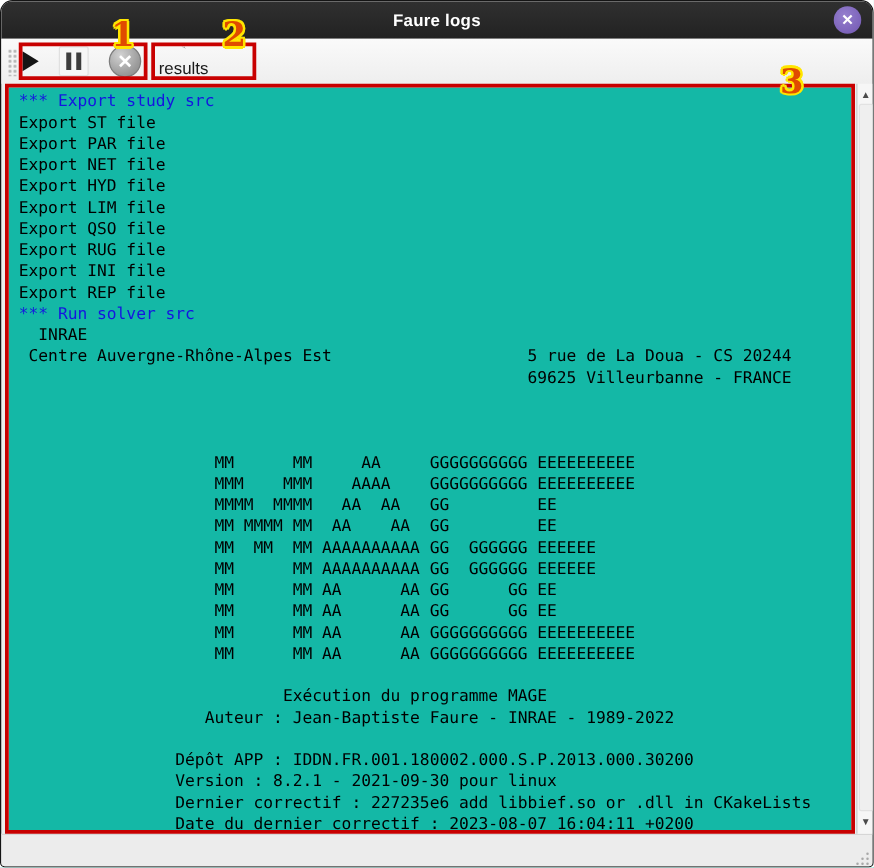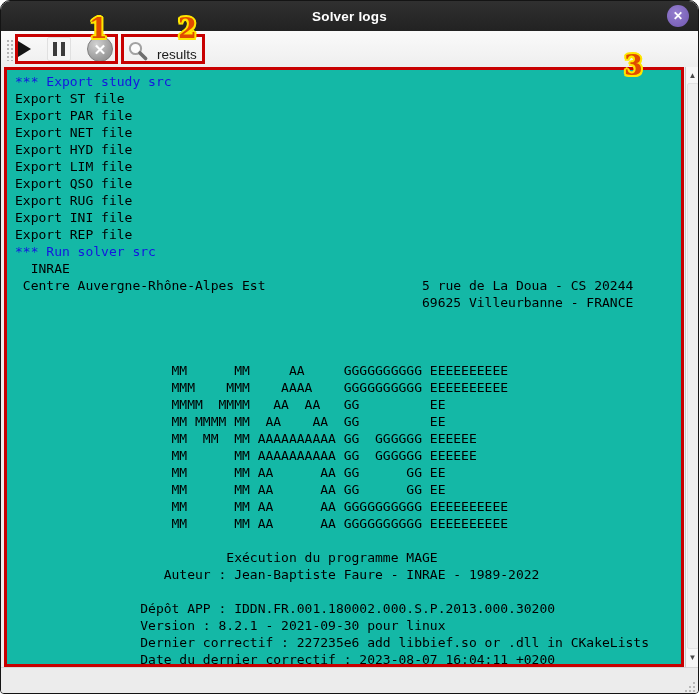--- a/index.html
+++ b/index.html
@@ -62,21 +62,21 @@
   .stop-btn {
     width: 26px; height: 26px; border-radius: 50%;
     background: radial-gradient(circle at 35% 30%, #d2d2d2, #9c9c9c 65%, #868686);
     border: 1px solid #7d7d7d;
     display: flex; align-items: center; justify-content: center;
   }
   .stop-btn span { color: #ffffff; font-size: 15px; font-weight: bold; line-height: 1; }
 
   .results-btn {
     position: absolute; left: 126px; top: 5px; height: 26px;
-    display: flex; align-items: flex-end; gap: 8px;
+    display: flex; align-items: center; gap: 8px; flex-direction: column;
   }
   .results-btn .label { font-size: 13.5px; color: #1a1a1a; }
 
   
   .ann-box { position: absolute; border: 3px solid #c80000; background: transparent; pointer-events: none; }
   .ann-box1 { left: 14px; top: 33px; width: 103px; height: 30px; z-index: 30; }
   .ann-box2 { left: 120px; top: 33px; width: 84px; height: 30px; z-index: 30; }
   .ann-box3 { left: 3px; top: 66px; width: 680px; height: 600px; z-index: 20; }
   .ann-num {
     position: absolute; z-index: 40;
@@ -138,21 +138,21 @@
   .rg1 { right: 0; bottom: 0; } .rg2 { right: 4px; bottom: 0; } .rg3 { right: 8px; bottom: 0; }
   .rg4 { right: 0; bottom: 4px; } .rg5 { right: 4px; bottom: 4px; }
   .rg6 { right: 0; bottom: 8px; }
 </style>
 </head>
 <body>
 
 <div class="window">
 
   <div class="titlebar">
-    <span class="title">Solver logs</span>
+    <span class="title">Faure logs</span>
     <div class="close-btn">
       <span>✕</span>
     </div>
   </div>
 
   <div class="toolbar">
     <div class="toolbar-grip"></div>
 
     <div class="tb-buttons">
       <div>

